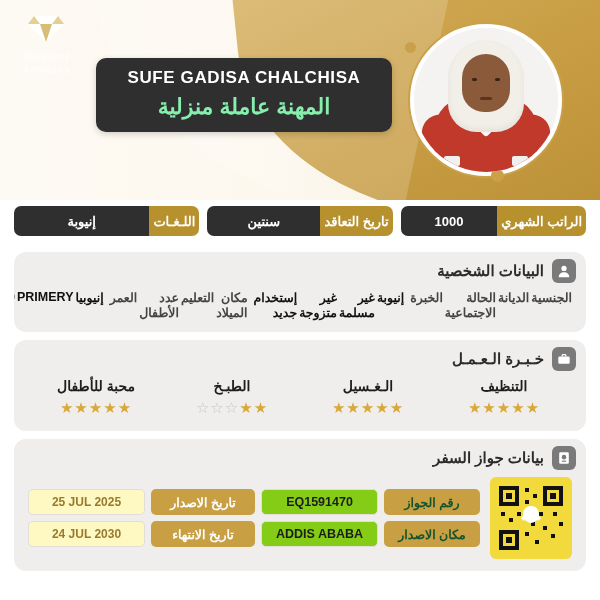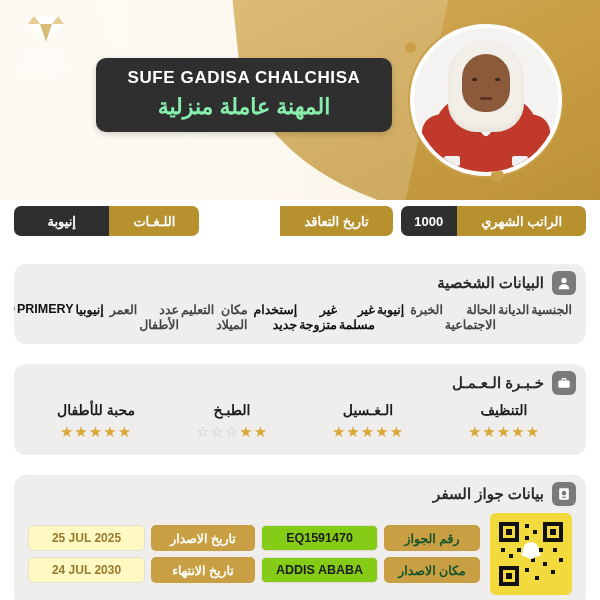--- a/index.html
+++ b/index.html
@@ -147,36 +147,36 @@
     display: flex; align-items: stretch;
     border-radius: 7px; overflow: hidden;
     flex: 1;
     height: 30px;
   }
   .chip .lbl {
     background: #b8912f;
     color: #ffffff;
     font-size: 13px; font-weight: bold;
     display: flex; align-items: center; justify-content: center;
-    padding: 0 24px;
+    padding: 0 4px;
     white-space: nowrap;
   }
   .chip .val {
     background: #2f2f2f;
     color: #ffffff;
     font-size: 13px; font-weight: bold;
     display: flex; align-items: center; justify-content: center;
     padding: 0 14px;
     flex: 1;
     white-space: nowrap;
   }
 
   
   .section {
-    margin: 20px 14px 0 14px;
+    margin: 8px 14px 0 14px;
     background: #f0eeec;
     border-radius: 12px;
     padding: 0 0 10px 0;
     overflow: hidden;
   }
   .sec-head {
     display: flex; align-items: center; gap: 8px;
     padding: 7px 10px 7px 10px;
   }
   .sec-icon {
@@ -306,20 +306,21 @@
     </div>
   </div>
 
   <div class="chip-row">
     <div class="chip">
       <div class="lbl">الراتب الشهري</div>
       <div class="val">1000</div>
     </div>
     <div class="chip">
       <div class="lbl">تاريخ التعاقد</div>
+      <div class="val">سنتين</div>
     </div>
     <div class="chip">
       <div class="lbl">اللـغـات</div>
       <div class="val">إنيوبة</div>
     </div>
   </div>
 
   <div class="section">
     <div class="sec-head">
       <div class="sec-icon">

